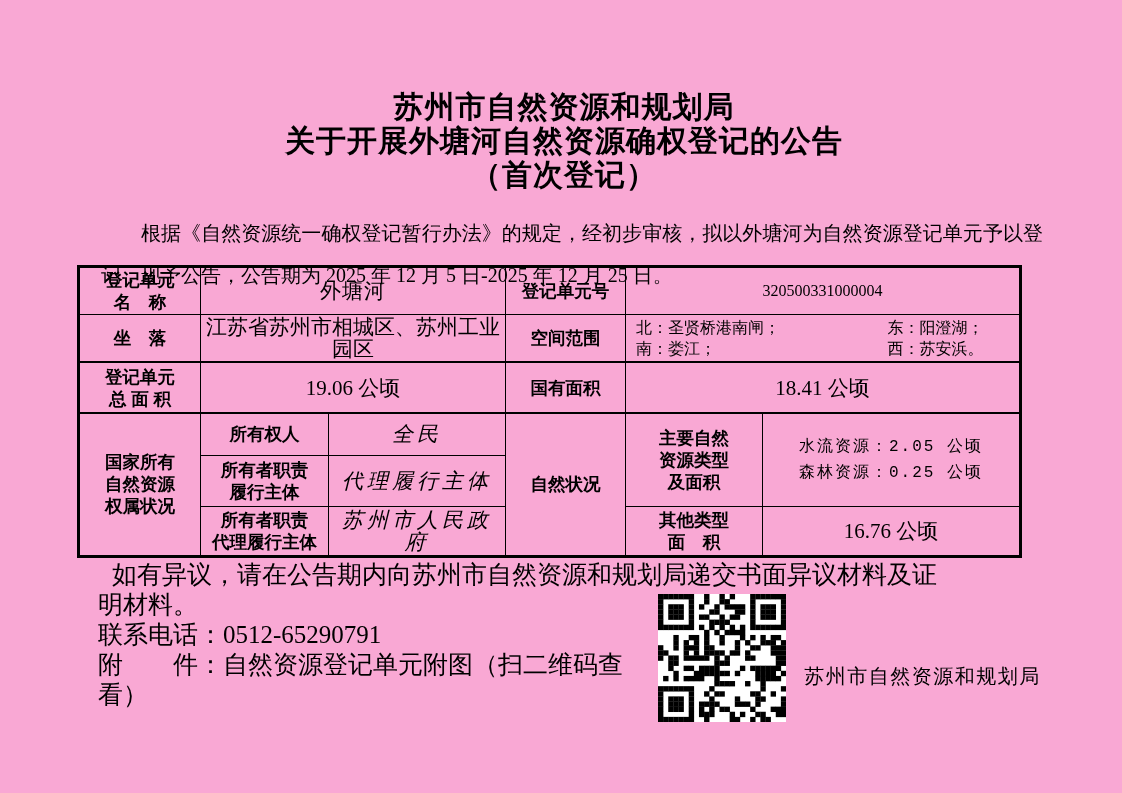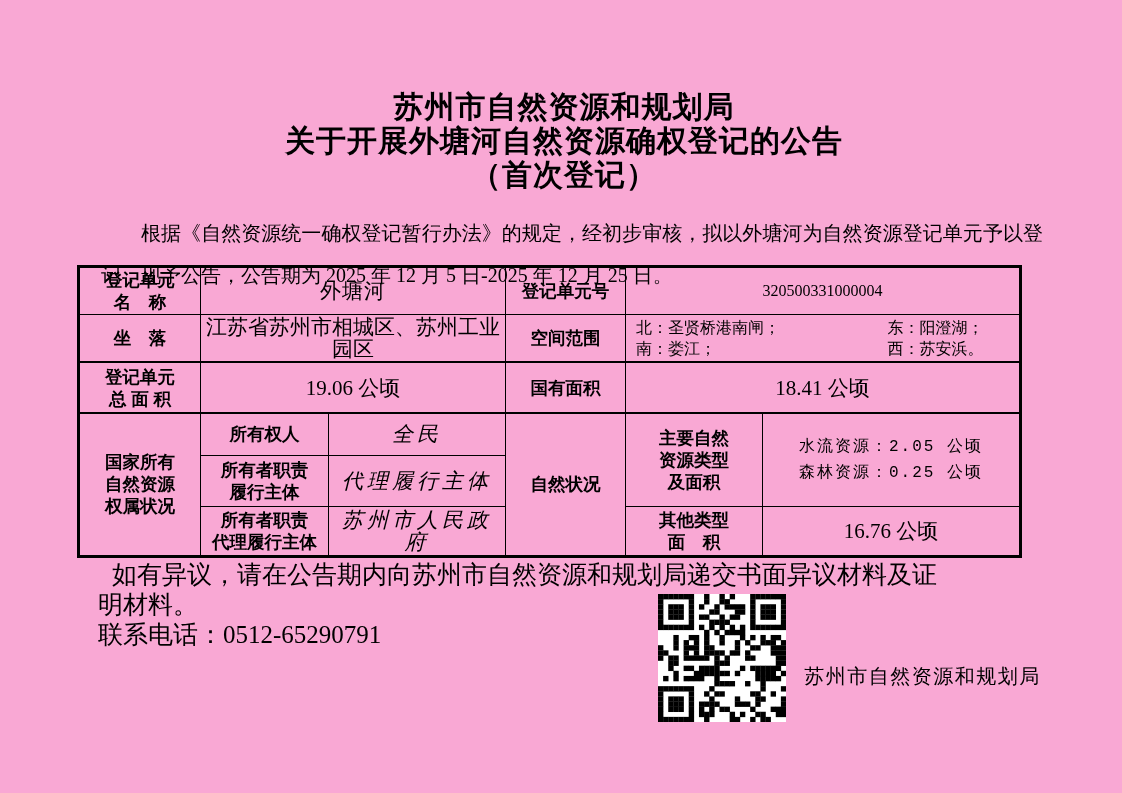--- a/index.html
+++ b/index.html
@@ -200,20 +200,21 @@
         <div>面　积</div>
       </td>
       <td class="val">16.76 公顷</td>
     </tr>
   </tbody>
     </table>
 
   <div class="footer-block">
     <div class="objection">如有异议，请在公告期内向苏州市自然资源和规划局递交书面异议材料及证明材料。</div>
     <div>联系电话：0512-65290791</div>
+    <div>附　　件：自然资源登记单元附图（扫二维码查看）</div>
   </div>
 
   <svg class="qr" id="qr" viewBox="0 0 25 25">
       <rect x="0" y="0" width="25" height="25" fill="#fff"></rect>
       <rect x="0" y="0" width="1.05" height="1.05" fill="#000"></rect>
       <rect x="1" y="0" width="1.05" height="1.05" fill="#000"></rect>
       <rect x="2" y="0" width="1.05" height="1.05" fill="#000"></rect>
       <rect x="3" y="0" width="1.05" height="1.05" fill="#000"></rect>
       <rect x="4" y="0" width="1.05" height="1.05" fill="#000"></rect>
       <rect x="5" y="0" width="1.05" height="1.05" fill="#000"></rect>

